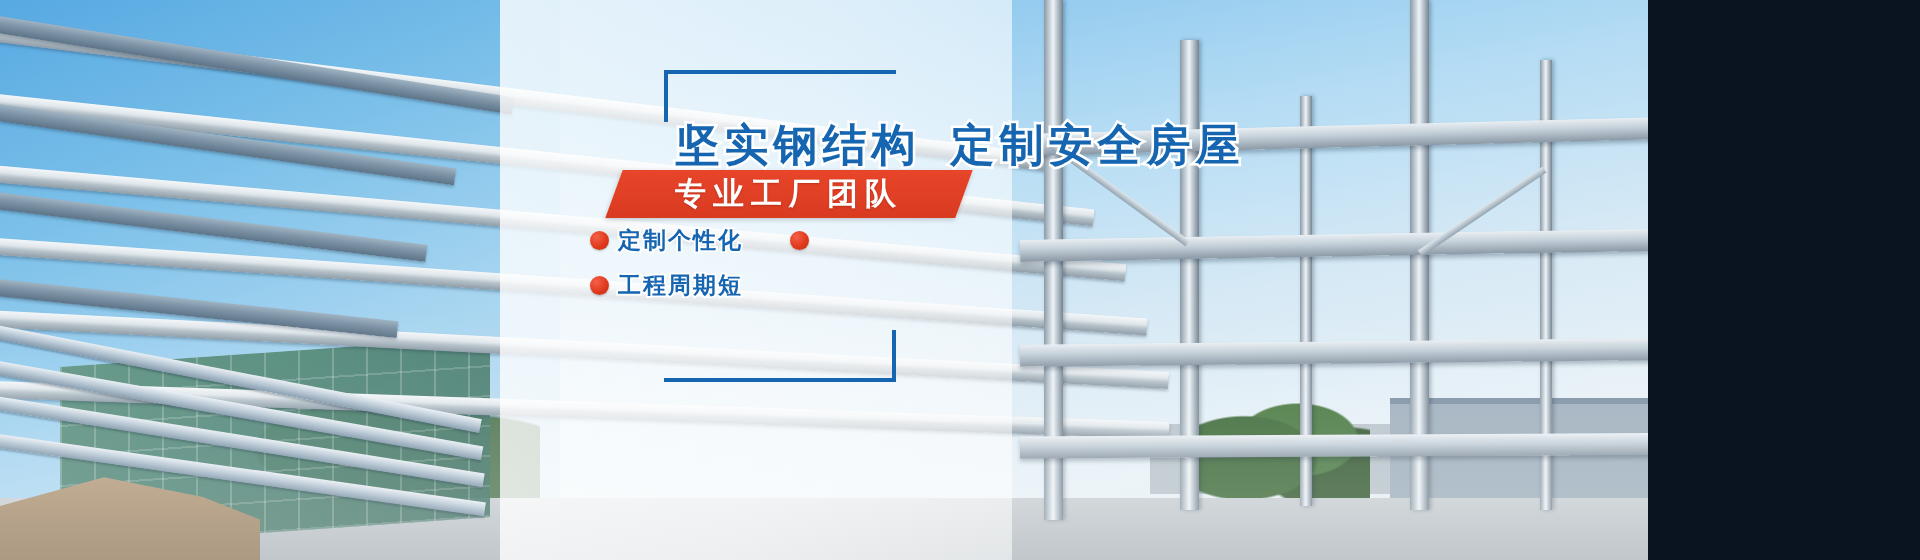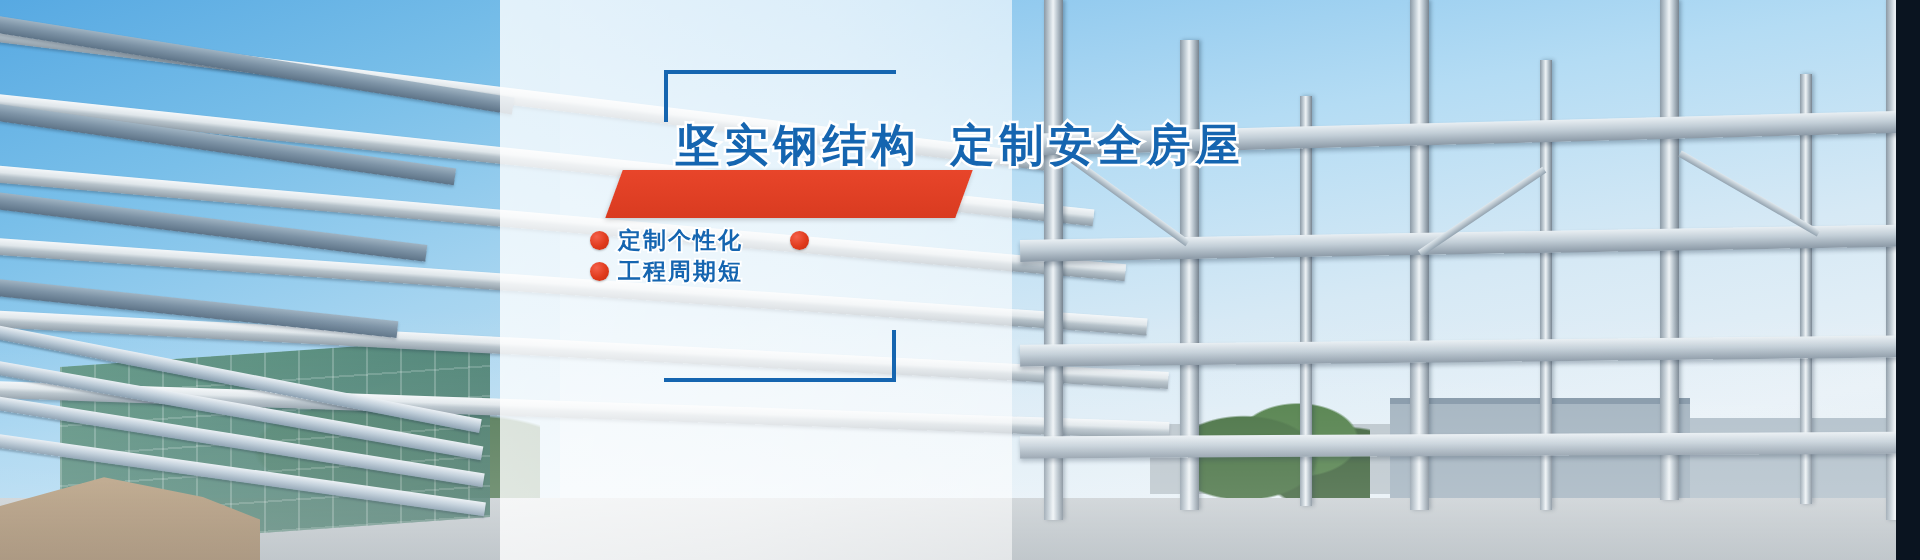--- a/index.html
+++ b/index.html
@@ -1,19 +1,19 @@
 <!DOCTYPE html>
 <html><head>
 <meta charset="utf-8">
 <style>
   * { margin:0; padding:0; box-sizing:border-box; }
   html,body { width:1920px; height:560px; overflow:hidden; background:#0a1420; }
 
   .banner{
-    position:relative; width:1896px; height:560px; overflow:hidden;
+    position:relative; width:1648px; height:560px; overflow:hidden;
     font-family:"Liberation Sans","DejaVu Sans",sans-serif;
   }
 
   
   .photo{ position:absolute; inset:0; overflow:hidden; }
 
   .sky{
     position:absolute; inset:0;
     background:
       linear-gradient(170deg,#6fb6e8 0%,#8ec8ee 18%,#b4dcf4 38%,#d6e9f5 60%,#e8f1f7 80%,#dfe8ee 100%);
@@ -148,21 +148,21 @@
     position:absolute; left:614px; top:170px; width:350px; height:48px;
     display:flex; align-items:center; justify-content:center;
     color:#ffffff; font-size:31px; font-weight:700; letter-spacing:7px;
     text-shadow:0 1px 2px rgba(120,20,0,.35);
     white-space:nowrap;
   }
 
   
   .bullets{
     position:absolute; left:590px; top:225px; width:410px;
-    display:grid; grid-template-columns:200px 200px; 
+    display:grid; grid-template-columns:200px 200px; row-gap:14px;
   }
   .bullet{ display:flex; align-items:center; gap:9px; }
   .dot{
     width:19px; height:19px; border-radius:50%; flex:0 0 auto;
     background:radial-gradient(circle at 34% 30%,#f4604a 0%,#e03a1c 55%,#c32d12 100%);
     box-shadow:0 1px 2px rgba(0,0,0,.25);
   }
   .bullet-label{
     font-size:23px; font-weight:700; letter-spacing:2px; color:#1565b0;
     -webkit-text-stroke:3.5px #ffffff;
@@ -230,20 +230,21 @@
   <div class="panel"></div>
 
   <div class="content">
 
     <div class="bracket tl"></div>
     <div class="bracket br"></div>
 
     <div class="headline"><span>坚实钢结构</span><span class="gap"></span><span>定制安全房屋</span></div>
 
     <div class="ribbon"></div>
+    <div class="ribbon-text">专业工厂团队</div>
 
     <div class="bullets">
       <div class="bullet">
         <span class="dot"></span>
         <span class="bullet-label">定制个性化</span>
       </div>
       <div class="bullet">
         <span class="dot"></span>
       </div>
       <div class="bullet">

